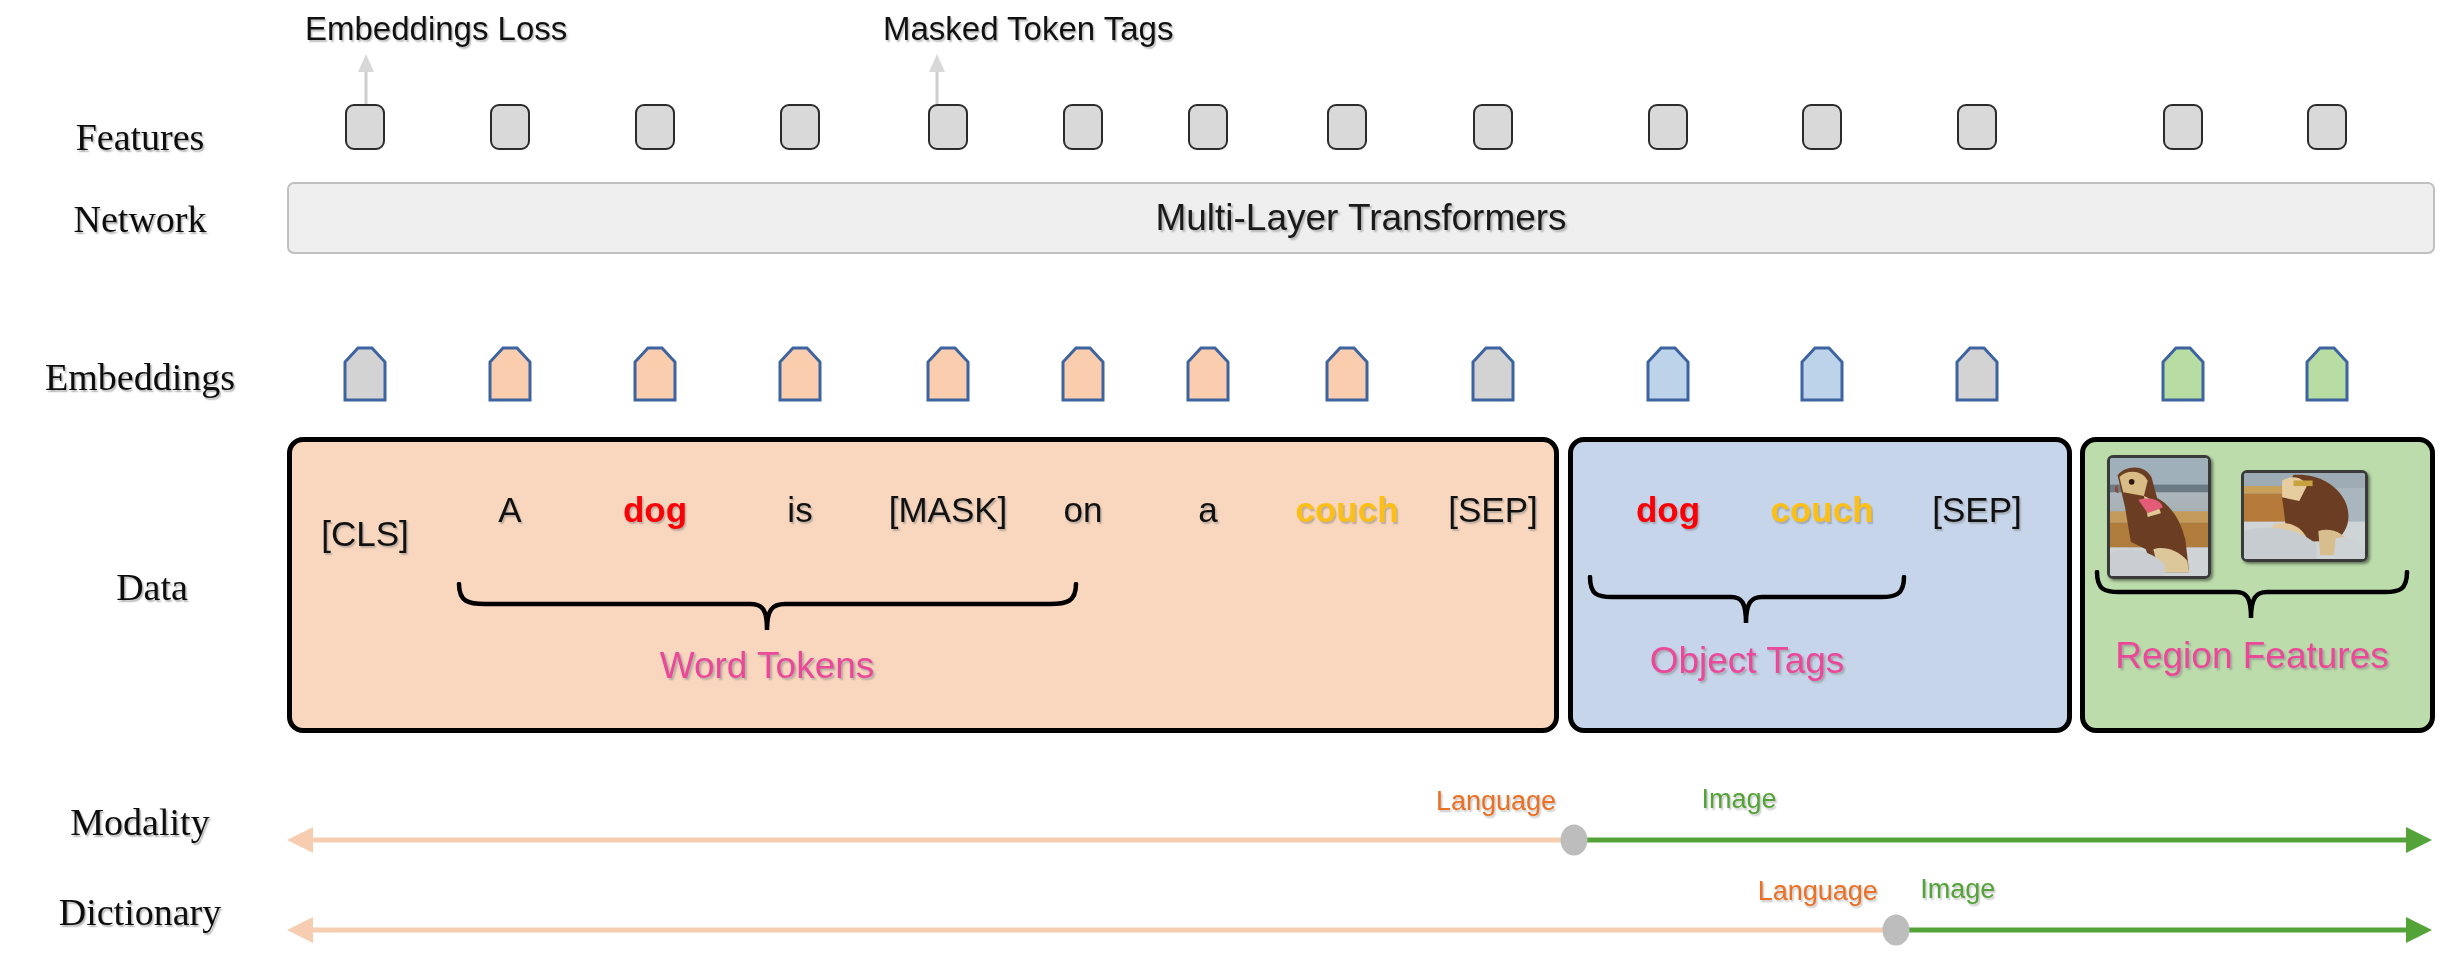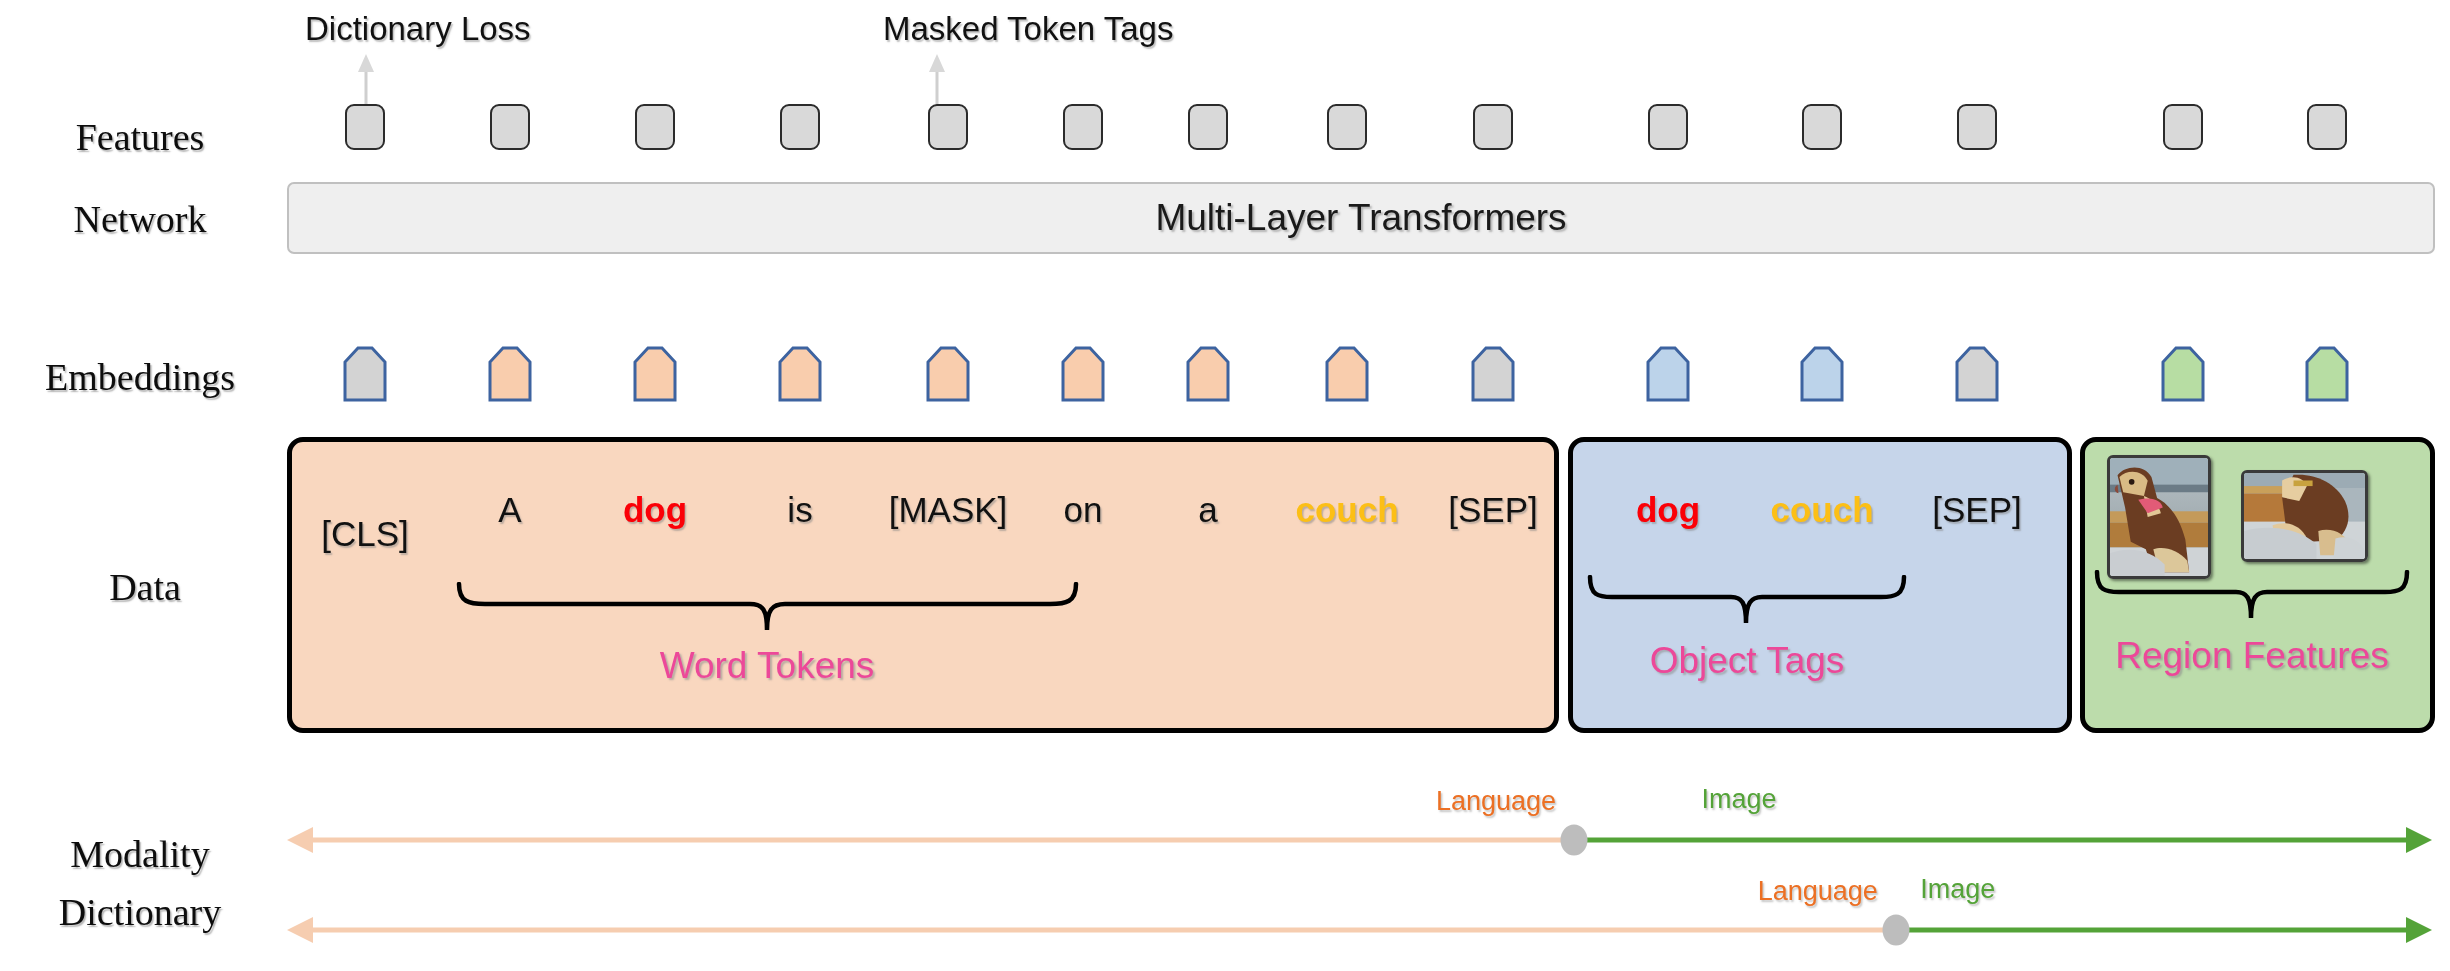--- a/index.html
+++ b/index.html
@@ -95,25 +95,25 @@
     position:absolute;width:27px;height:31px;border-radius:50%;
     background:#bdbdbd;transform:translate(-50%,-50%);
   }
 </style>
 </head>
 <body>
 
 <div class="rowlabel" style="left:0;top:115px;width:280px;">Features</div>
 <div class="rowlabel" style="left:0;top:197px;width:280px;">Network</div>
 <div class="rowlabel" style="left:0;top:355px;width:280px;">Embeddings</div>
-<div class="rowlabel" style="left:5px;top:565px;width:280px;">Data</div>
-<div class="rowlabel" style="left:0;top:800px;width:280px;margin-top:32px;">Modality</div>
+<div class="rowlabel" style="left:12px;top:565px;width:280px;">Data</div>
+<div class="rowlabel" style="left:0;top:800px;width:280px;">Modality</div>
 <div class="rowlabel" style="left:0;top:890px;width:280px;">Dictionary</div>
 
-<div class="loss-label" style="left:305px;top:10px;">Dictionary Loss</div>
+<div class="loss-label" style="left:305px;top:10px;">Embeddings Loss</div>
 <svg class="loss-arrow" style="left:355px;top:52px;" width="22" height="60" viewBox="0 0 22 60">
   <line x1="11" y1="60" x2="11" y2="16" stroke="#cfcfcf" stroke-width="3"></line>
   <polygon points="11,2 3,20 19,20" fill="#d8d8d8"></polygon>
 </svg>
 
 <div class="loss-label" style="left:883px;top:10px;">Masked Token Tags</div>
 <svg class="loss-arrow" style="left:926px;top:52px;" width="22" height="60" viewBox="0 0 22 60">
   <line x1="11" y1="60" x2="11" y2="16" stroke="#cfcfcf" stroke-width="3"></line>
   <polygon points="11,2 3,20 19,20" fill="#d8d8d8"></polygon>
 </svg>

